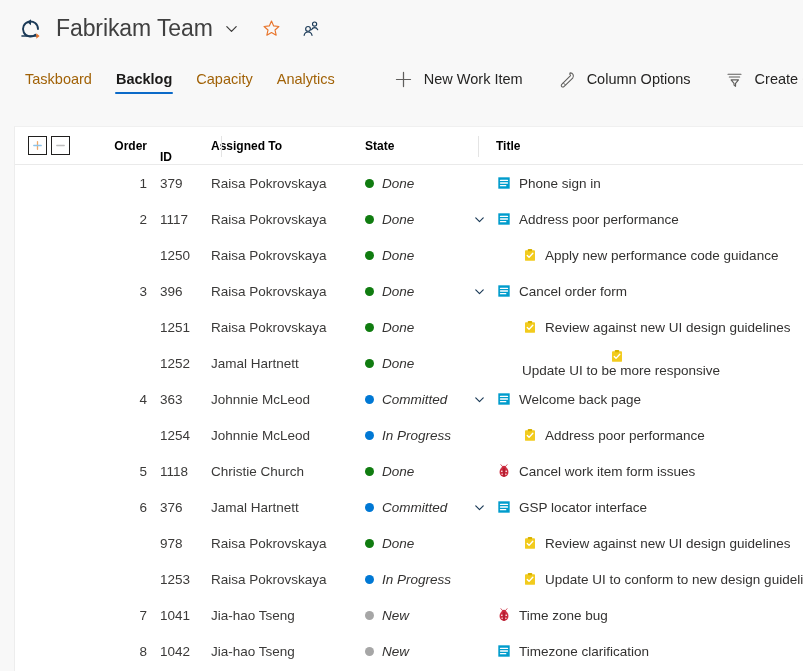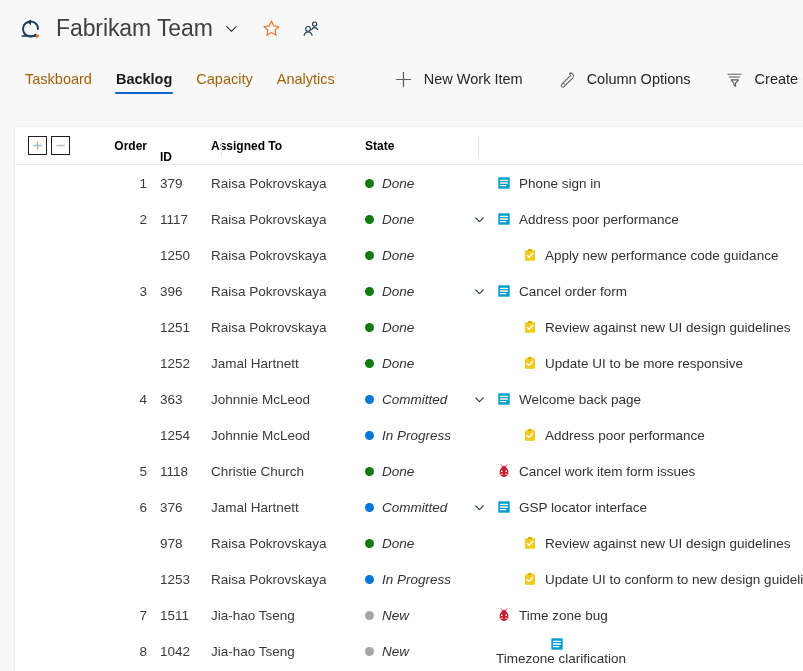--- a/index.html
+++ b/index.html
@@ -316,20 +316,21 @@
         <span class="sq-btn">
           <svg viewBox="0 0 16 16" width="13" height="13">
             <path d="M3.4 8 H12.6" stroke="#bdbdbd" stroke-width="1.6" stroke-linecap="round"></path>
           </svg>
         </span>
       </div>
       <div class="hcell col-order">Order</div>
       <div class="hcell col-id">ID</div>
       <div class="hcell col-assigned">Assigned To</div>
       <div class="hcell col-state">State</div>
+      <div class="hcell col-title">Title</div>
       <div class="vsep s1"></div>
       <div class="vsep s2"></div>
     </div>
 
     <div class="grid-body" id="grid-body">
         <div class="row">
           <div class="spacer-expander"></div>
           <div class="cell order">1</div>
           <div class="cell id">379</div>
           <div class="cell assigned">Raisa Pokrovskaya</div>
@@ -468,21 +469,21 @@
           <div class="cell state">
             <span class="state-dot" style="background:#107c10"></span>
             <span>Done</span>
           </div>
           <div class="cell title">
             <span class="title-chev empty">
               <svg viewBox="0 0 16 16" width="13" height="13">
                 <path d="M3.4 6 L8 10.6 L12.6 6" fill="none" stroke="#1b3a57" stroke-width="1.45" stroke-linecap="round" stroke-linejoin="round"></path>
               </svg>
             </span>
-            <span class="indent-child" style="display:flex;align-items:center;">
+            <span class="indent-child" style="display:flex;align-items:center;flex-direction:column;">
               <span class="wi-icon">
                 <svg viewBox="0 0 16 16" width="14" height="14">
                   <rect x="2.3" y="2.6" width="11.4" height="12" rx="1" fill="#f2cb1d"></rect>
                   <rect x="5.6" y="1" width="4.8" height="2.6" rx="0.7" fill="#d9b300"></rect>
                   <path d="M4.9 8.6 L6.9 10.7 L11.2 6" stroke="#ffffff" stroke-width="1.6" fill="none" stroke-linecap="round" stroke-linejoin="round"></path>
                 </svg>
               </span>
               <span class="title-text">Update UI to be more responsive</span>
             </span>
           </div>
@@ -648,21 +649,21 @@
                   <path d="M4.9 8.6 L6.9 10.7 L11.2 6" stroke="#ffffff" stroke-width="1.6" fill="none" stroke-linecap="round" stroke-linejoin="round"></path>
                 </svg>
               </span>
               <span class="title-text">Update UI to conform to new design guidelines</span>
             </span>
           </div>
         </div>
         <div class="row">
           <div class="spacer-expander"></div>
           <div class="cell order">7</div>
-          <div class="cell id">1511</div>
+          <div class="cell id">1041</div>
           <div class="cell assigned">Jia-hao Tseng</div>
           <div class="cell state">
             <span class="state-dot" style="background:#a6a6a6"></span>
             <span>New</span>
           </div>
           <div class="cell title">
             <span class="title-chev empty">
               <svg viewBox="0 0 16 16" width="13" height="13">
                 <path d="M3.4 6 L8 10.6 L12.6 6" fill="none" stroke="#1b3a57" stroke-width="1.45" stroke-linecap="round" stroke-linejoin="round"></path>
               </svg>
@@ -692,21 +693,21 @@
           <div class="cell state">
             <span class="state-dot" style="background:#a6a6a6"></span>
             <span>New</span>
           </div>
           <div class="cell title">
             <span class="title-chev empty">
               <svg viewBox="0 0 16 16" width="13" height="13">
                 <path d="M3.4 6 L8 10.6 L12.6 6" fill="none" stroke="#1b3a57" stroke-width="1.45" stroke-linecap="round" stroke-linejoin="round"></path>
               </svg>
             </span>
-            <span class="indent-parent" style="display:flex;align-items:center;flex-direction:column;">
+            <span class="indent-parent" style="display:flex;align-items:center;">
               <span class="wi-icon">
                 <svg viewBox="0 0 16 16" width="14" height="14">
                   <rect x="1.5" y="1.5" width="13" height="13" fill="#009ccc"></rect>
                   <path d="M4 5 H12 M4 8 H12 M4 11 H10" stroke="#ffffff" stroke-width="1.5" stroke-linecap="round"></path>
                 </svg>
               </span>
               <span class="title-text">Timezone clarification</span>
             </span>
           </div>
         </div>

